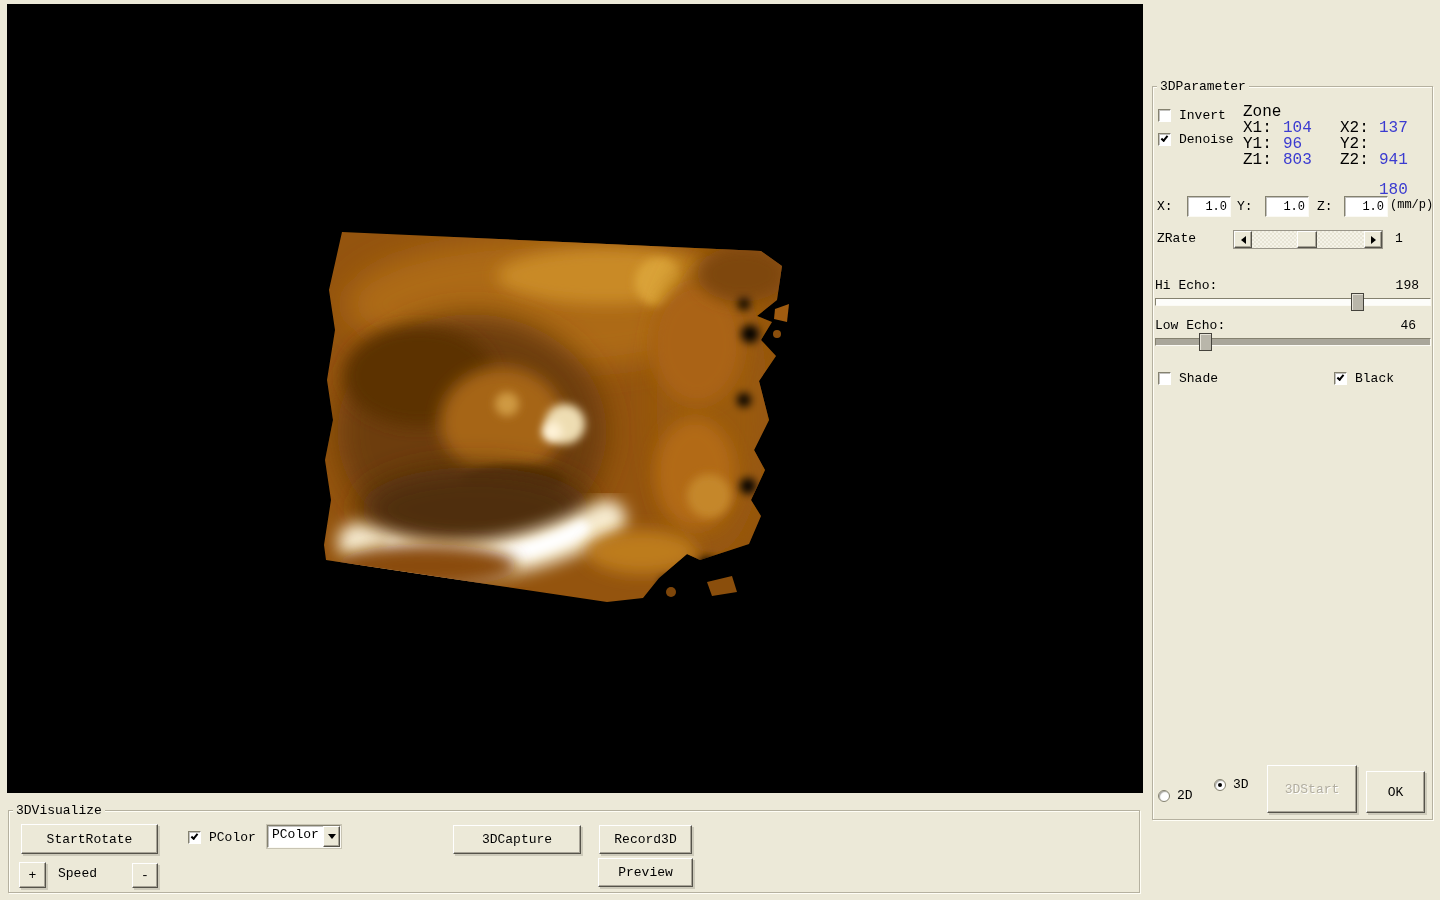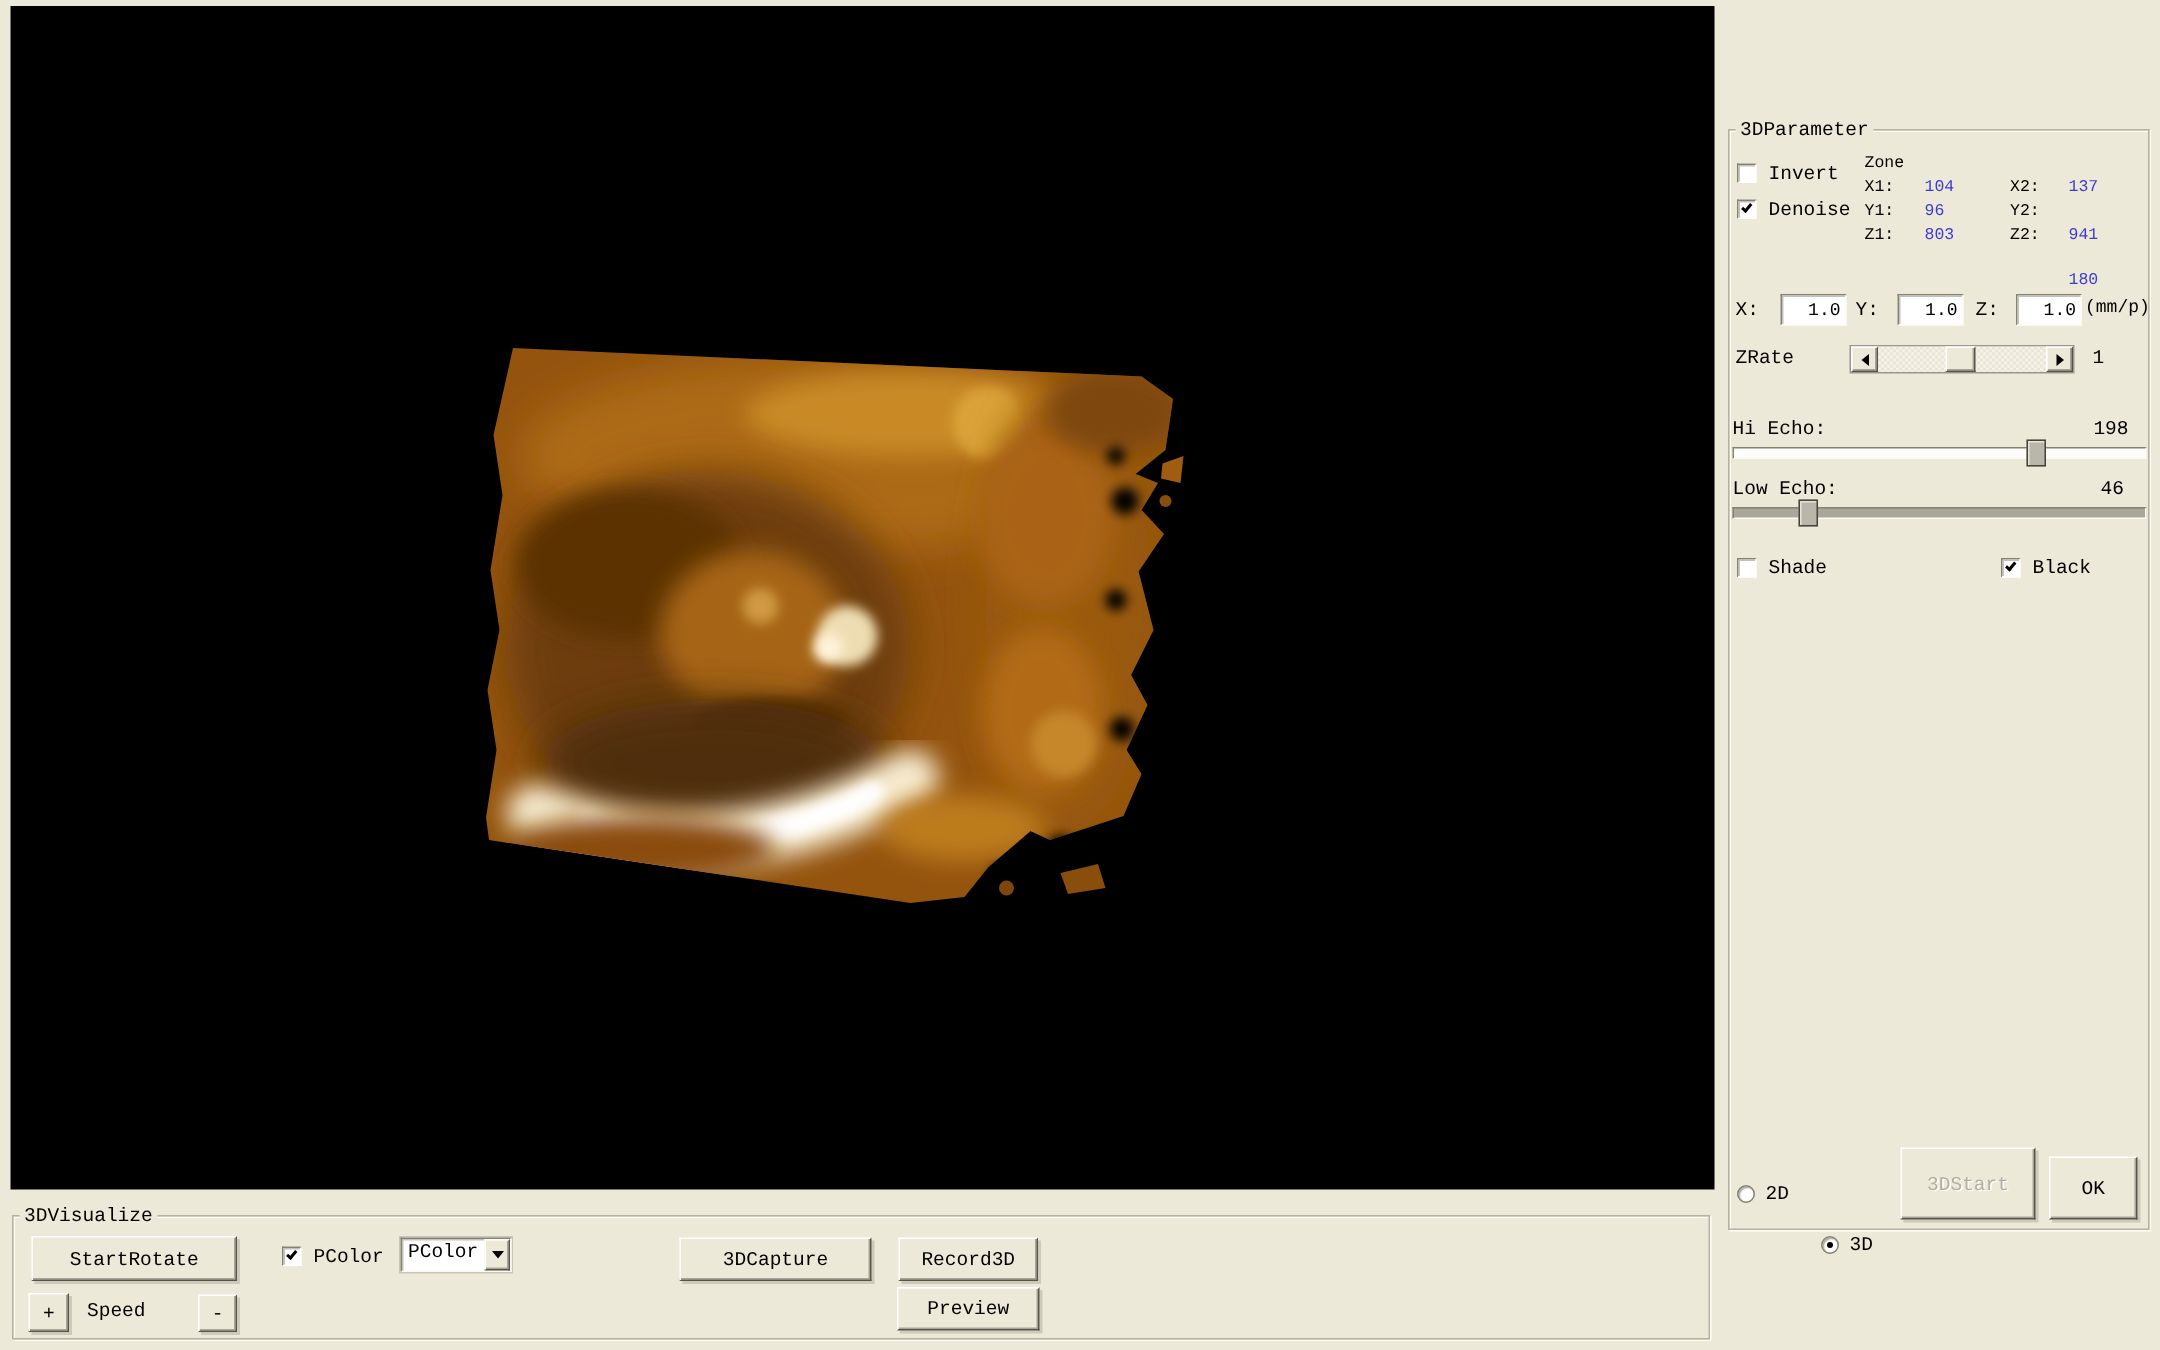--- a/index.html
+++ b/index.html
@@ -69,21 +69,21 @@
   
   .combo { display:flex; align-items:stretch; background:#fff;
         border:1px solid; border-color:#84816f #fbfaf4 #fbfaf4 #84816f;
         box-shadow:inset 1px 1px 0 rgba(80,78,68,.35), 0 0 0 1px #c9c5b4; }
   .combo-text { flex:1; padding:1px 4px; white-space:nowrap; }
   .combo-btn { width:17px; display:flex; align-items:center; justify-content:center;
         background:#ece9d8; border:1px solid; border-color:#fff #55534a #55534a #fff;
         box-shadow:inset -1px -1px 0 #a8a497; cursor:pointer; }
 
   .blue { color:#3b3bd0; }
-  .zone-txt { font-size:11px; }
+  .zone-txt { font-size:16px; }
 </style>
 </head>
 <body>
 
 <div class="app">
 
   <div class="abs viewport">
     <svg width="1136" height="789" viewBox="0 0 1136 789">
       <defs>
         <clipPath id="vol">
@@ -203,21 +203,21 @@
       <span class="cb">
           <span class="tick"></span>
         </span>
       <span>Black</span>
     </label>
 
     <label class="abs radio-row" style="left:5px; top:701px;">
       <span class="radio"></span>
       <span>2D</span>
     </label>
-    <label class="abs radio-row" style="left:61px; top:735px;">
+    <label class="abs radio-row" style="left:61px; top:690px;">
       <span class="radio">
           <span class="dot"></span>
         </span>
       <span>3D</span>
     </label>
     <div class="abs btn disabled" style="left:114px; top:678px; width:90px; height:48px;">3DStart</div>
     <div class="abs btn" style="left:213px; top:684px; width:59px; height:42px;">OK</div>
   </div>
 
   <div class="abs groupbox" style="left:8px; top:810px; width:1132px; height:83px;">

